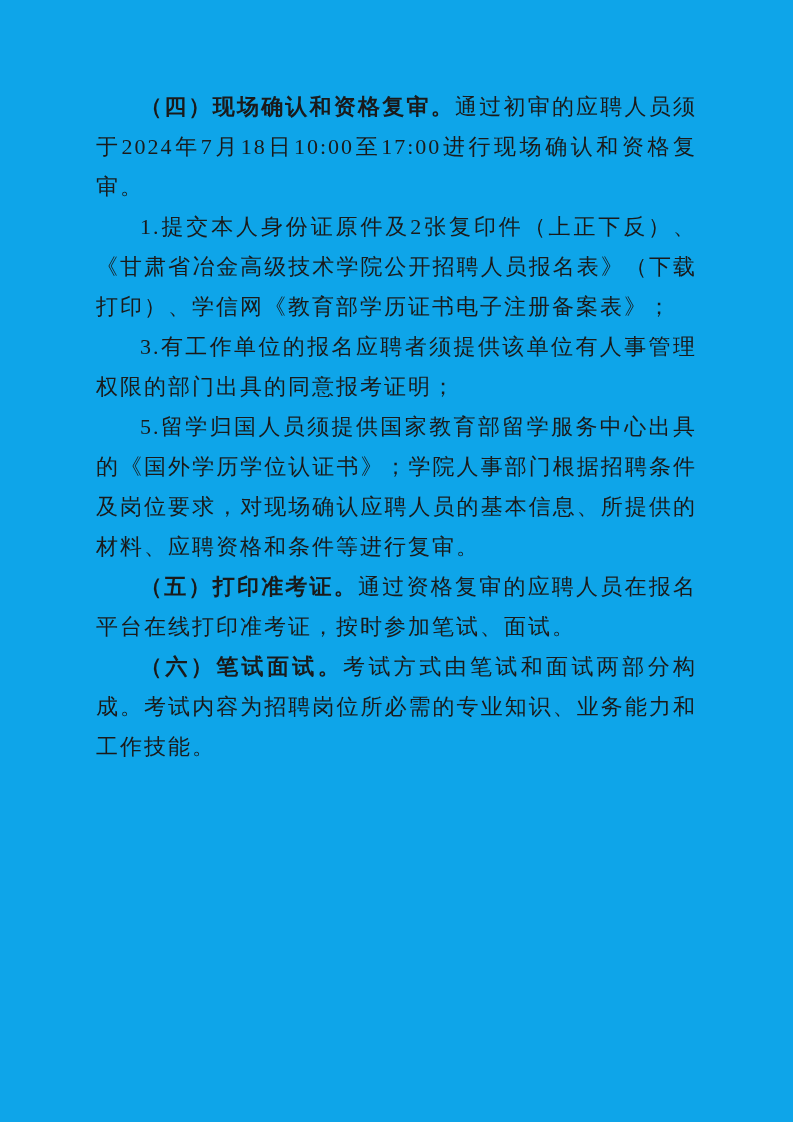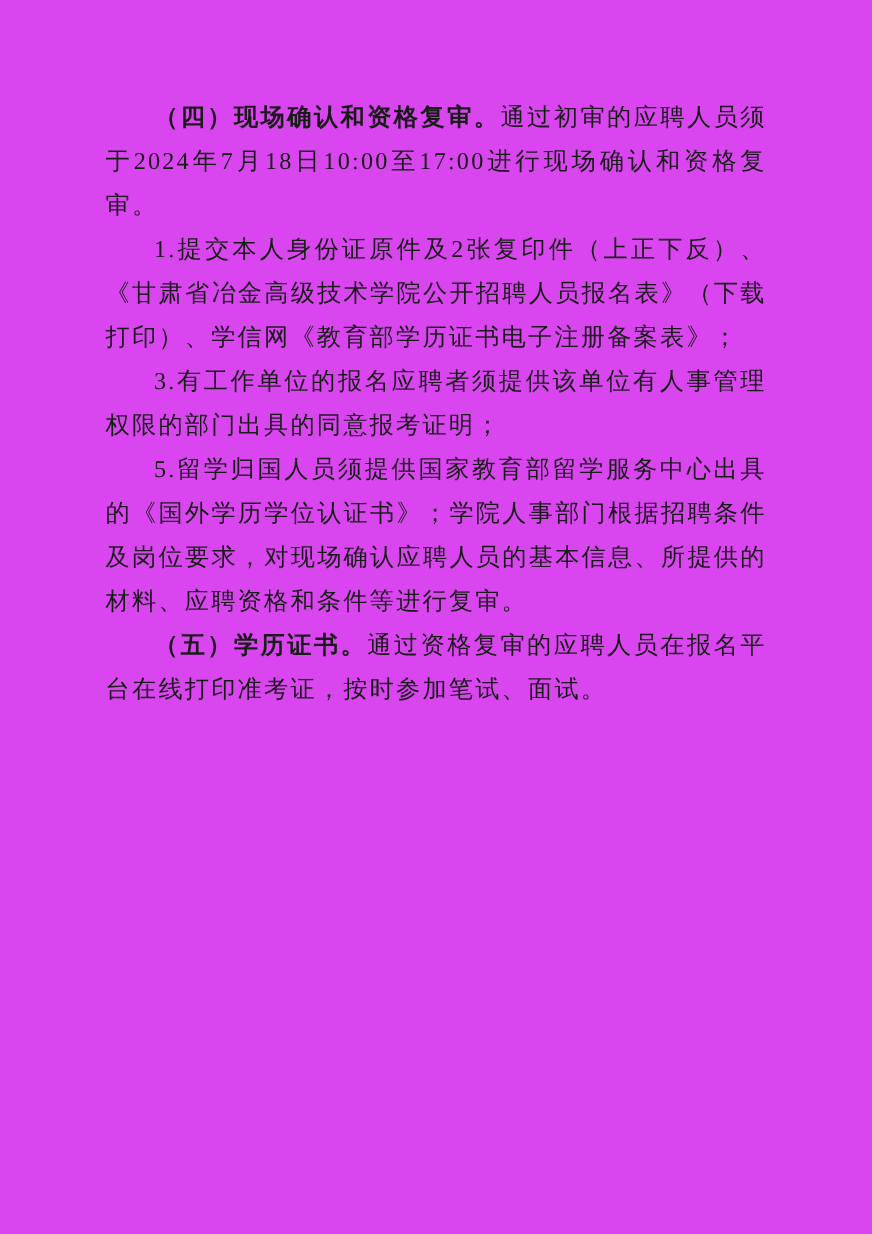--- a/index.html
+++ b/index.html
@@ -4,21 +4,21 @@
 <style>
   html, body {
     margin: 0;
     padding: 0;
     background: #ffffff;
   }
   .page {
     position: relative;
     width: 793px;
     height: 1122px;
-    background: #d946ef;
+    background: #0ea5e9;
     box-sizing: border-box;
     padding: 87px 96px 0 96px;
     overflow: hidden;
     font-family: "Liberation Serif", serif;
   }
   .doc p {
     margin: 0;
     padding: 0;
     font-size: 22px;
     line-height: 40px;
@@ -44,17 +44,18 @@
 
 
     <p><b class="lead"></b><span>1.提交本人身份证原件及2张复印件（上正下反）、《甘肃省冶金高级技术学院公开招聘人员报名表》（下载打印）、学信网《教育部学历证书电子注册备案表》；</span></p>
 
 
 
     <p><b class="lead"></b><span>3.有工作单位的报名应聘者须提供该单位有人事管理权限的部门出具的同意报考证明；</span></p>
 
     <p><b class="lead"></b><span>5.留学归国人员须提供国家教育部留学服务中心出具的《国外学历学位认证书》；学院人事部门根据招聘条件及岗位要求，对现场确认应聘人员的基本信息、所提供的材料、应聘资格和条件等进行复审。</span></p>
 
-    <p><b class="lead">（五）学历证书。</b><span>通过资格复审的应聘人员在报名平台在线打印准考证，按时参加笔试、面试。</span></p>
+    <p><b class="lead">（五）打印准考证。</b><span>通过资格复审的应聘人员在报名平台在线打印准考证，按时参加笔试、面试。</span></p>
 
+    <p><b class="lead">（六）笔试面试。</b><span>考试方式由笔试和面试两部分构成。考试内容为招聘岗位所必需的专业知识、业务能力和工作技能。</span></p>
 
   </div>
 </div>
 
 </body></html>

